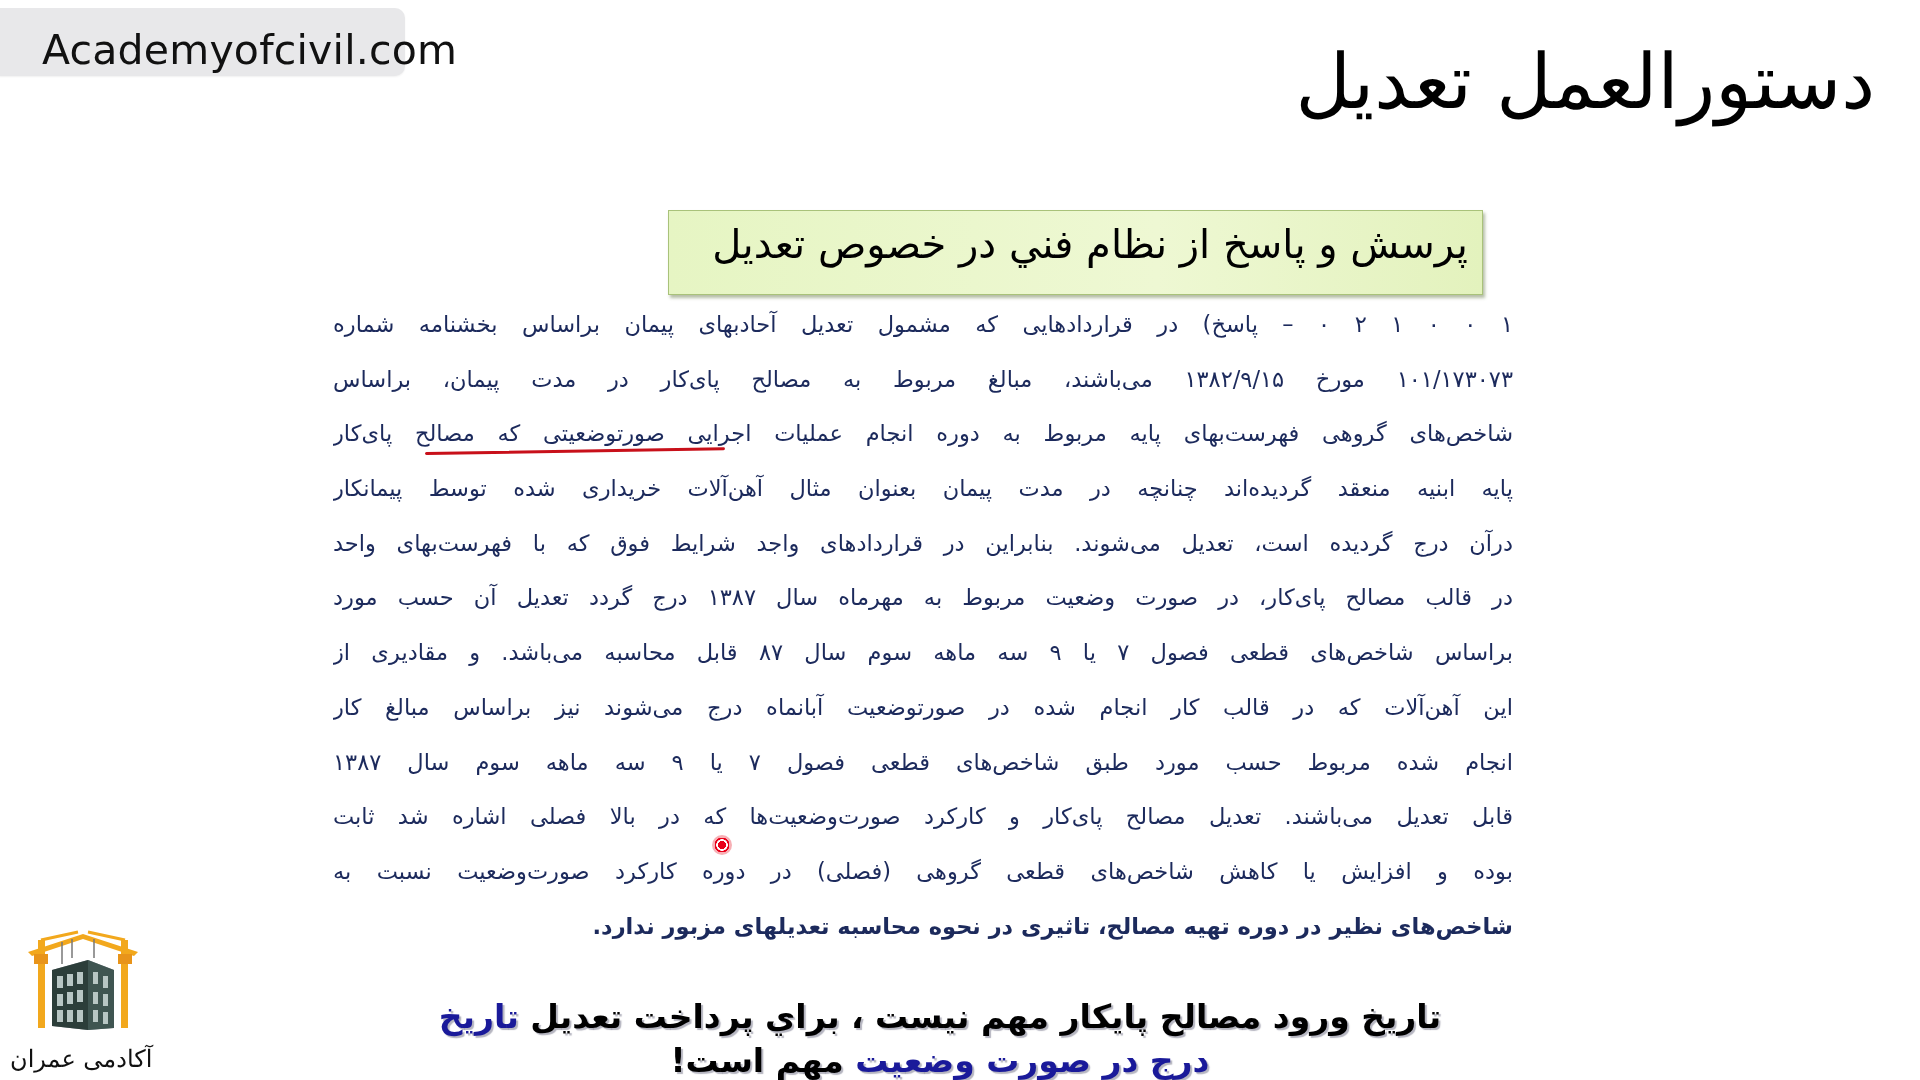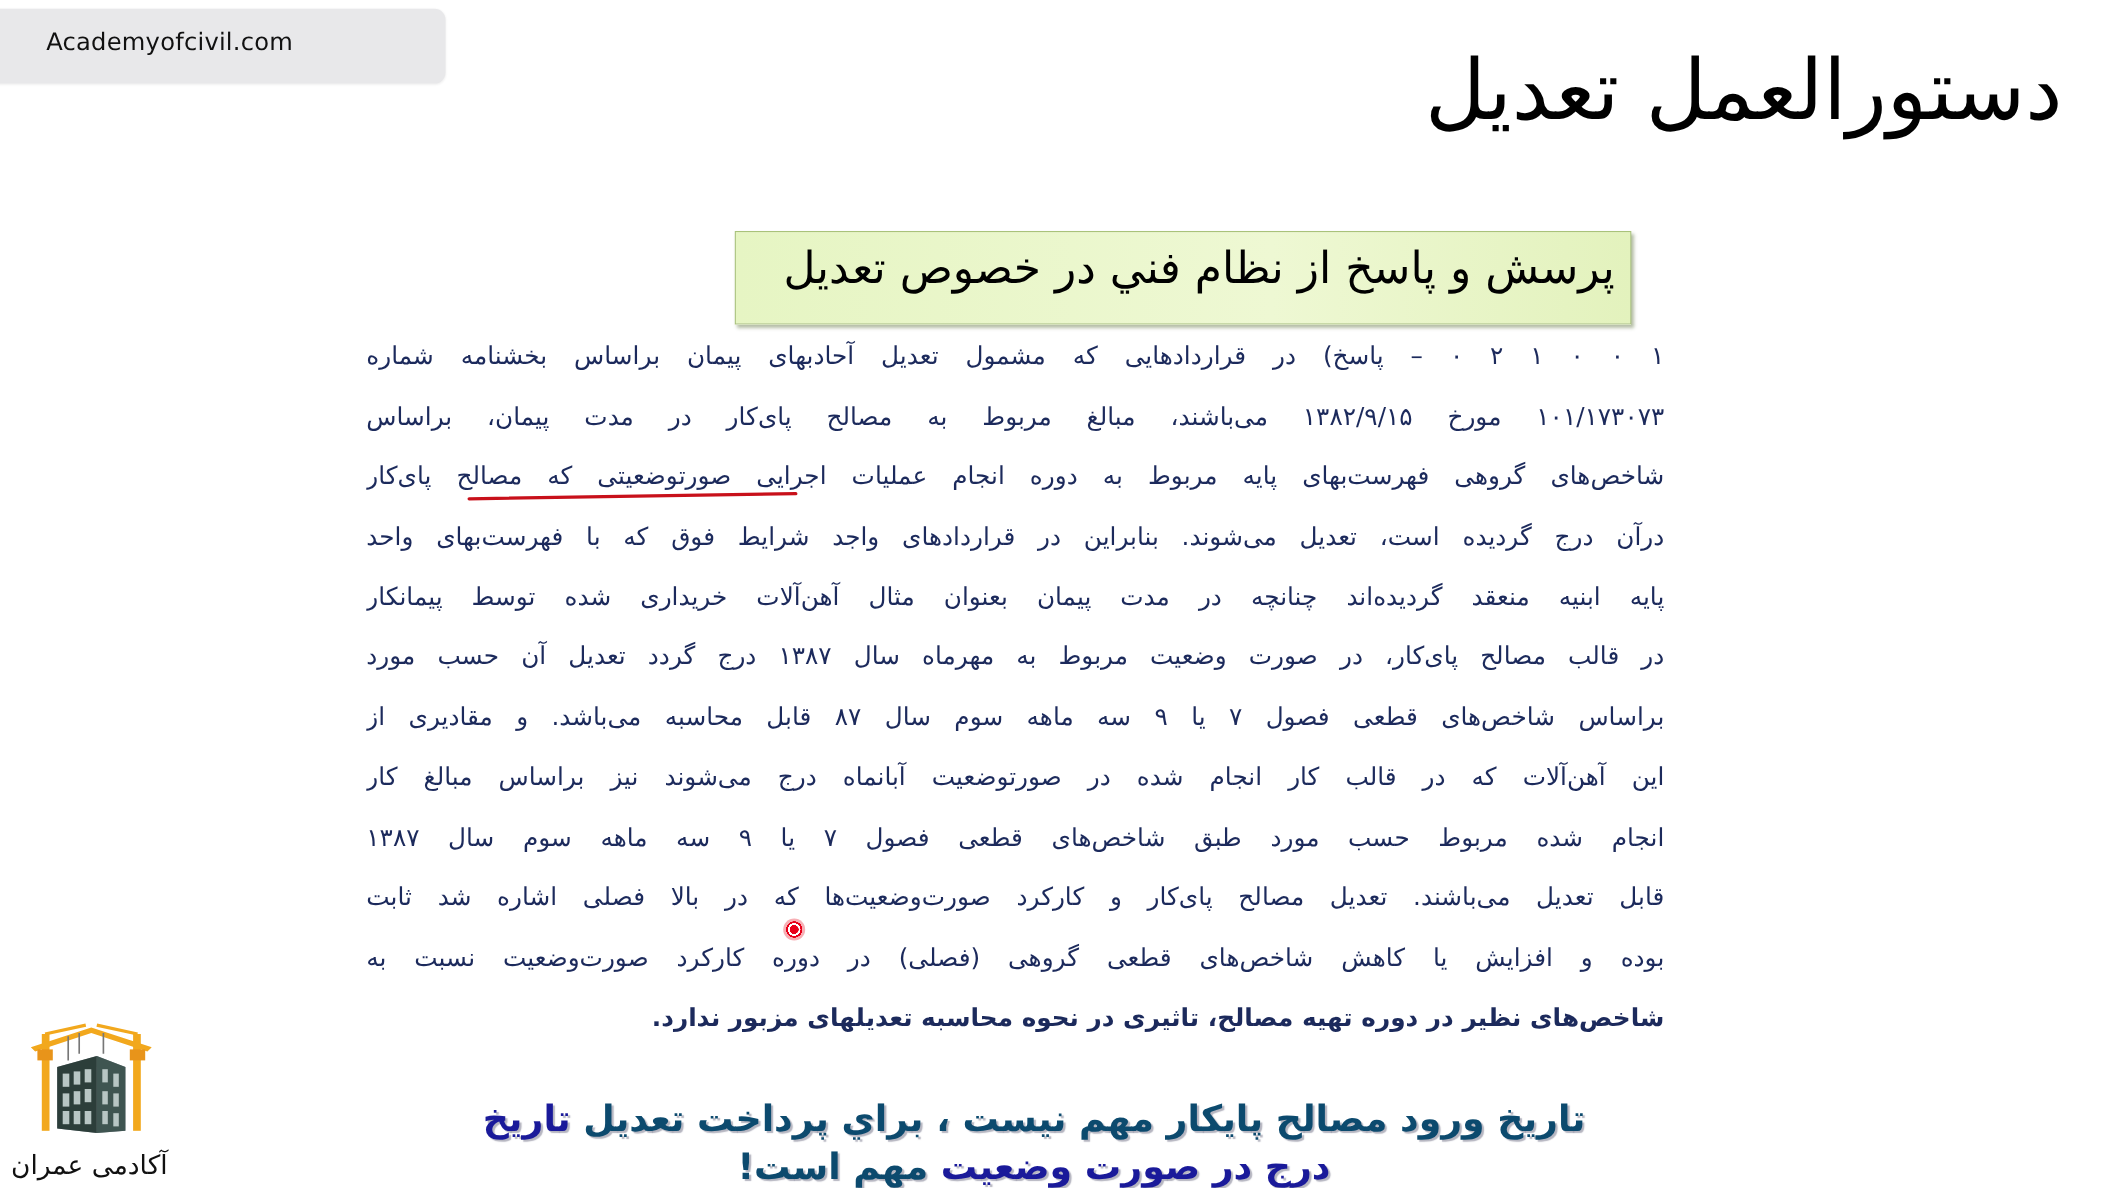--- a/index.html
+++ b/index.html
@@ -20,21 +20,21 @@
       height: 68px;
       background: #e8e8ea;
       border-radius: 10px;
       box-shadow: 0 1px 2px rgba(0,0,0,0.06);
     }
     .site-pill-text {
       position: absolute;
       left: 52px;
       top: 18px;
       font-family: "DejaVu Sans", sans-serif;
-      font-size: 22px;
+      font-size: 41px;
       color: #111111;
       letter-spacing: 0.2px;
     }
     .page-title {
       position: absolute;
       right: 45px;
       top: 40px;
       font-family: "DejaVu Serif", serif;
       font-size: 76px;
       line-height: 1.1;
@@ -133,42 +133,42 @@
       top: 995px;
       width: 1040px;
       direction: rtl;
       text-align: center;
       font-family: "DejaVu Sans", sans-serif;
       font-weight: bold;
       font-size: 33px;
       line-height: 44px;
       text-shadow: 2px 2px 1px rgba(120,120,140,0.55);
     }
-    .note-red { color: #0c4a6e; }
+    .note-red { color: #000000; }
     .note-blue { color: #1a1a9a; }
   </style>
 </head>
 <body>
 
 <div class="site-pill">
   <span class="site-pill-text">Academyofcivil.com</span>
 </div>
 
 <div class="page-title">دستورالعمل تعدیل</div>
 
 <div class="subtitle-box">
   <span class="subtitle-text">پرسش و پاسخ از نظام فني در خصوص  تعدیل</span>
 </div>
 
 <div class="body-text">
   <div class="body-line">۱ ۰ ۰ ۱ ۲ ۰ – پاسخ) در قراردادهایی که مشمول تعدیل آحادبهای پیمان براساس بخشنامه شماره</div>
   <div class="body-line">۱۰۱/۱۷۳۰۷۳ مورخ ۱۳۸۲/۹/۱۵ می‌باشند، مبالغ مربوط به مصالح پای‌کار در مدت پیمان، براساس</div>
   <div class="body-line">شاخص‌های گروهی فهرست‌بهای پایه مربوط به دوره انجام عملیات اجرایی صورتوضعیتی که مصالح پای‌کار</div>
+  <div class="body-line">پایه ابنیه منعقد گردیده‌اند چنانچه در مدت پیمان بعنوان مثال آهن‌آلات خریداری شده توسط پیمانکار</div>
   <div class="body-line">درآن درج گردیده است، تعدیل می‌شوند. بنابراین در قراردادهای واجد شرایط فوق که با فهرست‌بهای واحد</div>
-  <div class="body-line">پایه ابنیه منعقد گردیده‌اند چنانچه در مدت پیمان بعنوان مثال آهن‌آلات خریداری شده توسط پیمانکار</div>
   <div class="body-line">در قالب مصالح پای‌کار، در صورت وضعیت مربوط به مهرماه سال ۱۳۸۷ درج گردد تعدیل آن حسب مورد</div>
   <div class="body-line">براساس شاخص‌های قطعی فصول ۷ یا ۹ سه ماهه سوم سال ۸۷ قابل محاسبه می‌باشد. و مقادیری از</div>
   <div class="body-line">این آهن‌آلات که در قالب کار انجام شده در صورتوضعیت آبانماه درج می‌شوند نیز براساس مبالغ کار</div>
   <div class="body-line">انجام شده مربوط حسب مورد طبق شاخص‌های قطعی فصول ۷ یا ۹ سه ماهه سوم سال ۱۳۸۷</div>
   <div class="body-line">قابل تعدیل می‌باشند. تعدیل مصالح پای‌کار و کارکرد صورت‌وضعیت‌ها که در بالا فصلی اشاره شد ثابت</div>
   <div class="body-line">بوده و افزایش یا کاهش شاخص‌های قطعی گروهی (فصلی) در دوره کارکرد صورت‌وضعیت نسبت به</div>
   <div class="body-line last">شاخص‌های نظیر در دوره تهیه مصالح، تاثیری در نحوه محاسبه تعدیلهای مزبور ندارد.</div>
 </div>
 
 <div class="red-underline"></div>

